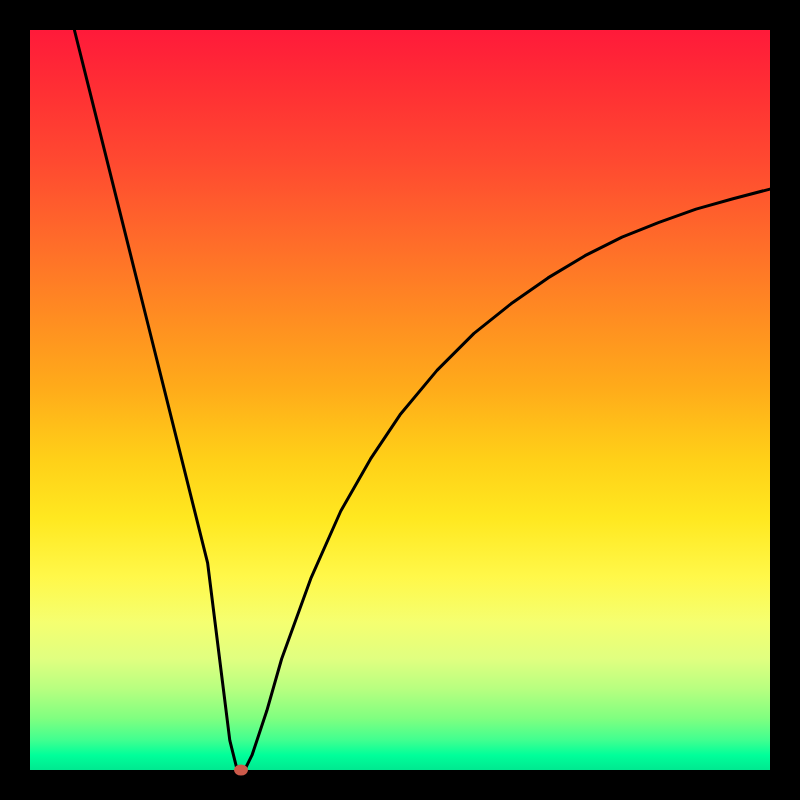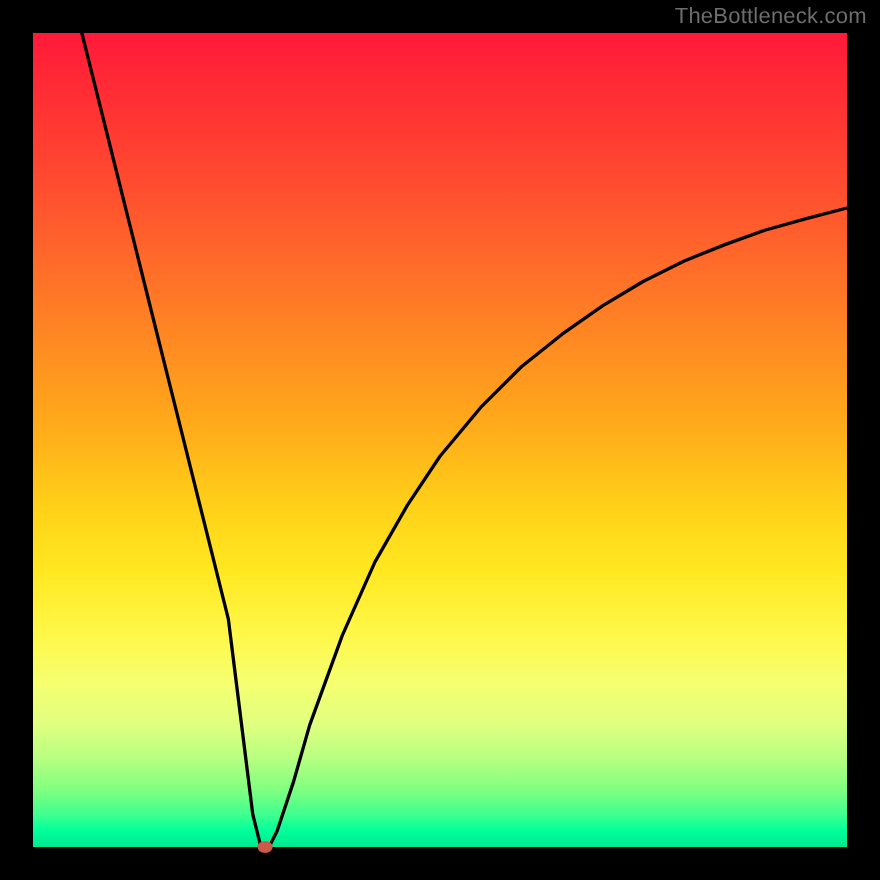--- a/index.html
+++ b/index.html
@@ -67,21 +67,20 @@
     border-radius: 50% / 50%;
     background: #cc5a4a;
     transform: translate(-50%, -50%);
   }
 </style>
 </head>
 <body>
 
 <div class="frame">
 
-  <div class="watermark">TheBottleneck.com</div>
 
   <div class="plot-area">
 
     <svg class="curve" viewBox="0 0 740 740" preserveAspectRatio="none">
       <path id="curve-path" fill="none" stroke="#000" stroke-width="3" stroke-linejoin="round" stroke-linecap="round" d="M44.40 0.00 L59.20 59.20 L74.00 118.40 L88.80 177.60 L103.60 236.80 L118.40 296.00 L133.20 355.20 L148.00 414.40 L162.80 473.60 L177.60 532.80 L185.00 592.00 L192.40 651.20 L199.80 710.40 L207.20 740.00 L214.60 740.00 L222.00 725.20 L236.80 680.80 L251.60 629.00 L281.20 547.60 L310.80 481.00 L340.40 429.20 L370.00 384.80 L407.00 340.40 L444.00 303.40 L481.00 273.80 L518.00 247.90 L555.00 225.70 L592.00 207.20 L629.00 192.40 L666.00 179.08 L703.00 168.72 L740.00 159.10 "></path>
     </svg>
 
     <div id="min-marker" class="marker" style="left: 210.9px; top: 740px; background: rgb(204, 90, 74);"></div>
   </div>
 </div>

